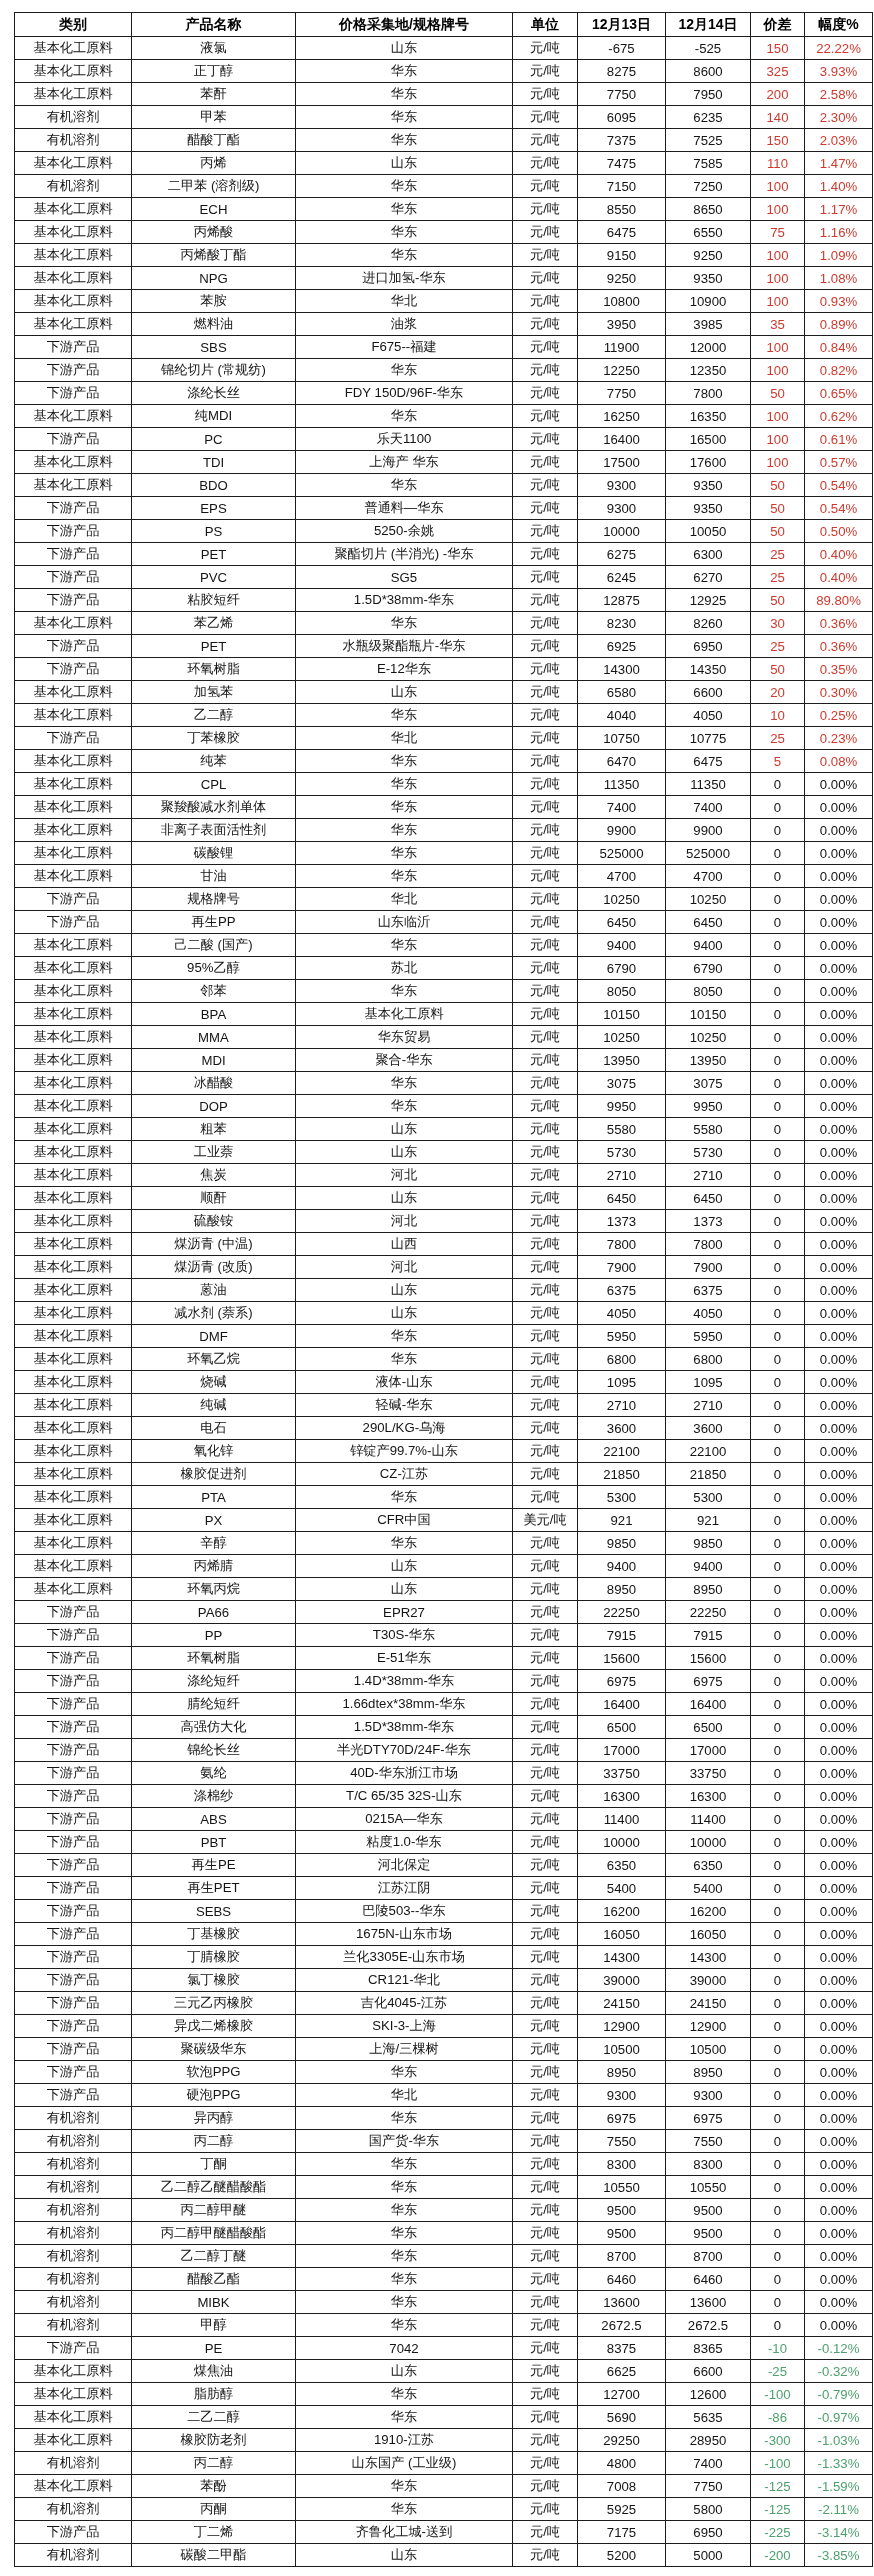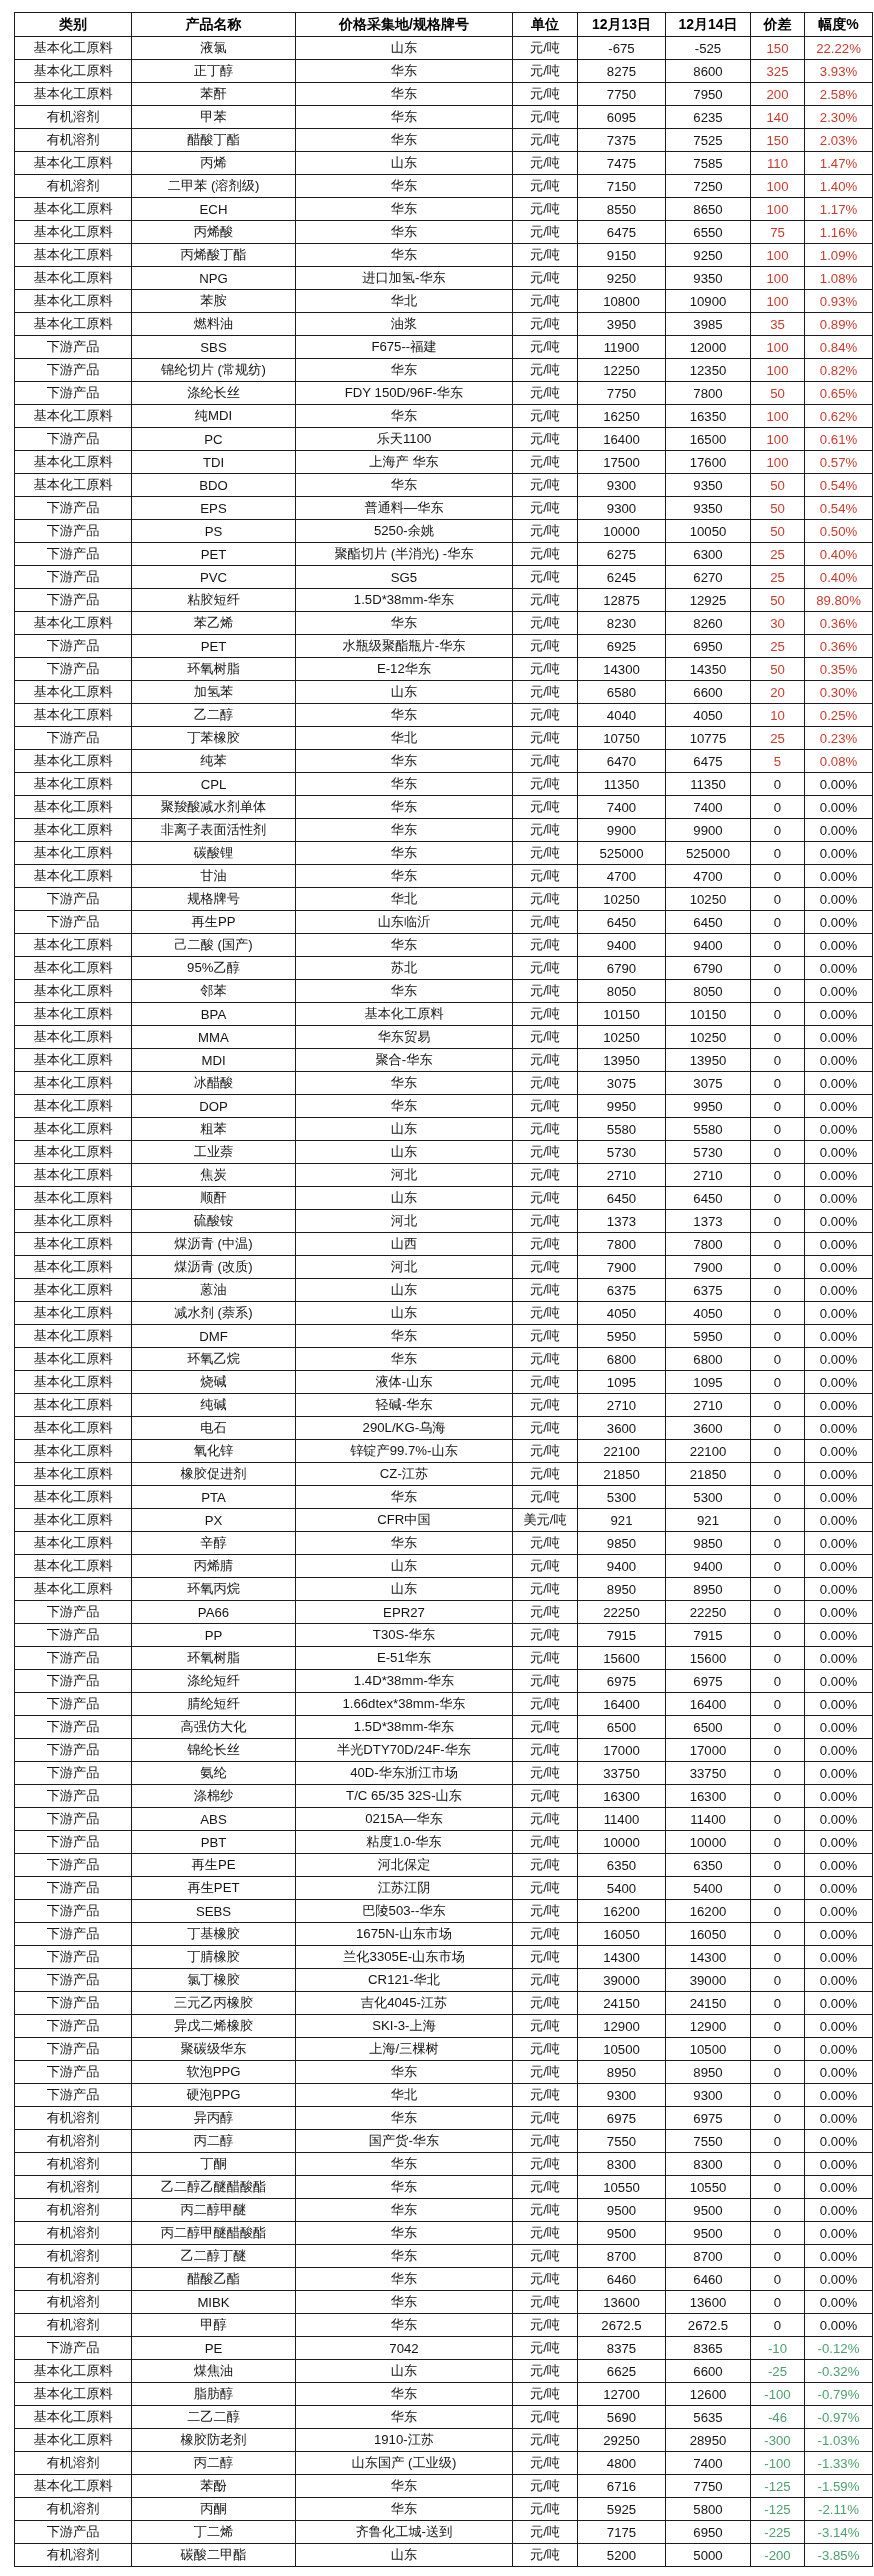--- a/index.html
+++ b/index.html
@@ -1078,21 +1078,21 @@
           <td class="num neg">-100</td>
           <td class="num neg">-0.79%</td>
         </tr>
         <tr>
           <td>基本化工原料</td>
           <td>二乙二醇</td>
           <td>华东</td>
           <td>元/吨</td>
           <td class="num">5690</td>
           <td class="num">5635</td>
-          <td class="num neg">-46</td>
+          <td class="num neg">-86</td>
           <td class="num neg">-0.97%</td>
         </tr>
         <tr>
           <td>基本化工原料</td>
           <td>橡胶防老剂</td>
           <td>1910-江苏</td>
           <td>元/吨</td>
           <td class="num">29250</td>
           <td class="num">28950</td>
           <td class="num neg">-300</td>
@@ -1106,21 +1106,21 @@
           <td class="num">4800</td>
           <td class="num">7400</td>
           <td class="num neg">-100</td>
           <td class="num neg">-1.33%</td>
         </tr>
         <tr>
           <td>基本化工原料</td>
           <td>苯酚</td>
           <td>华东</td>
           <td>元/吨</td>
-          <td class="num">6716</td>
+          <td class="num">7008</td>
           <td class="num">7750</td>
           <td class="num neg">-125</td>
           <td class="num neg">-1.59%</td>
         </tr>
         <tr>
           <td>有机溶剂</td>
           <td>丙酮</td>
           <td>华东</td>
           <td>元/吨</td>
           <td class="num">5925</td>

